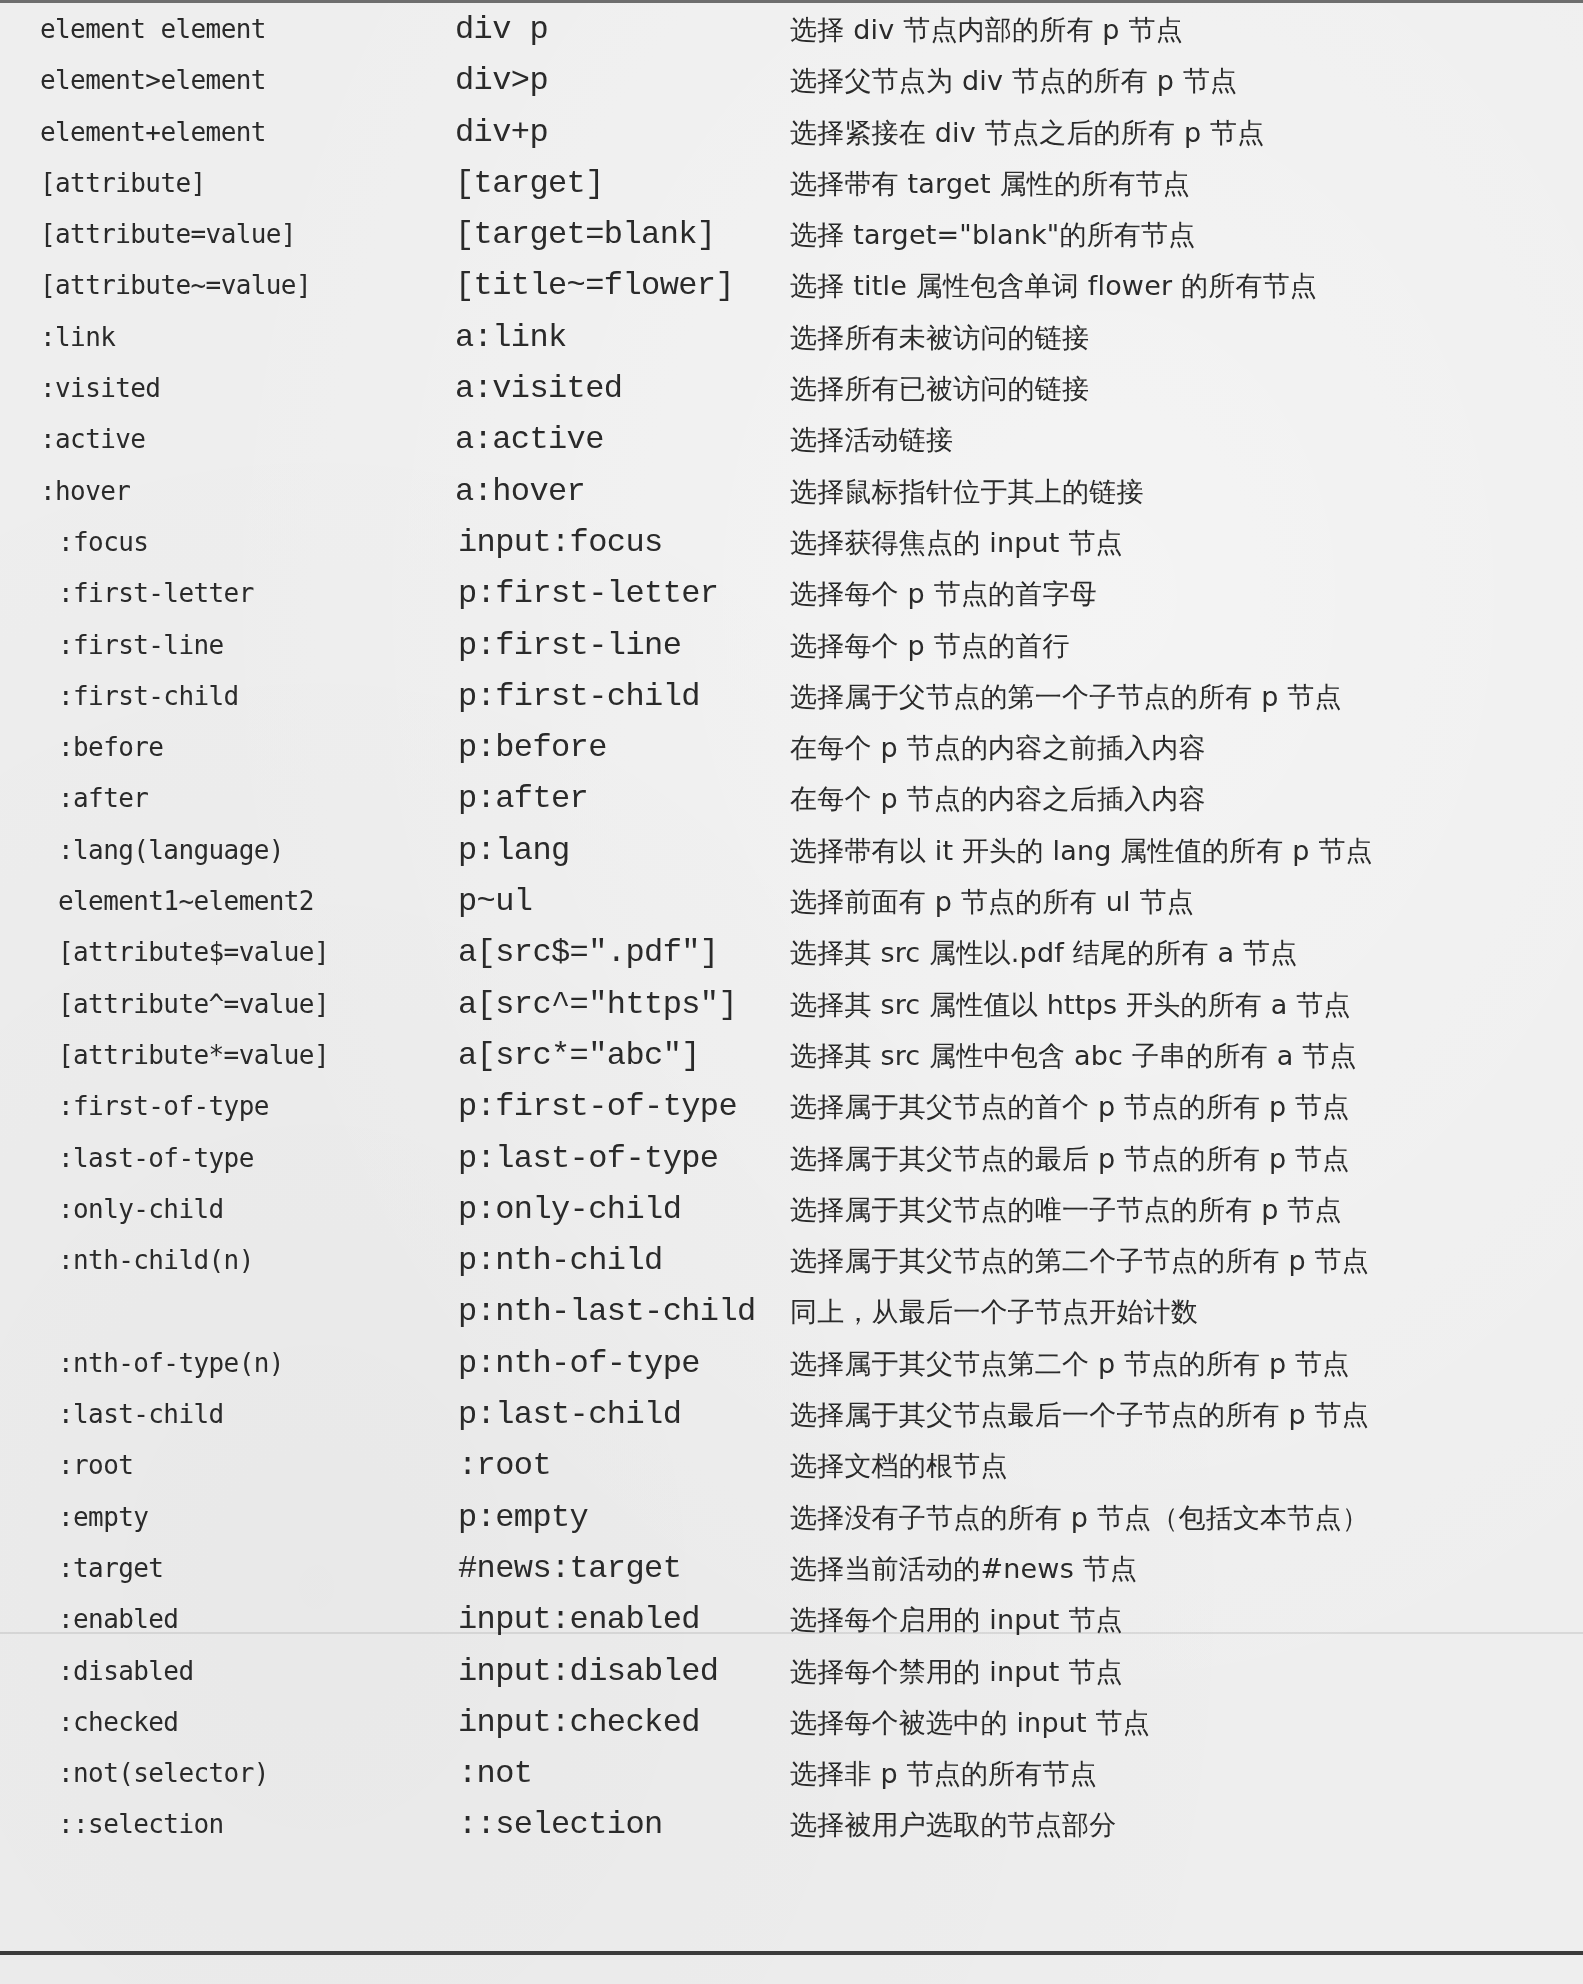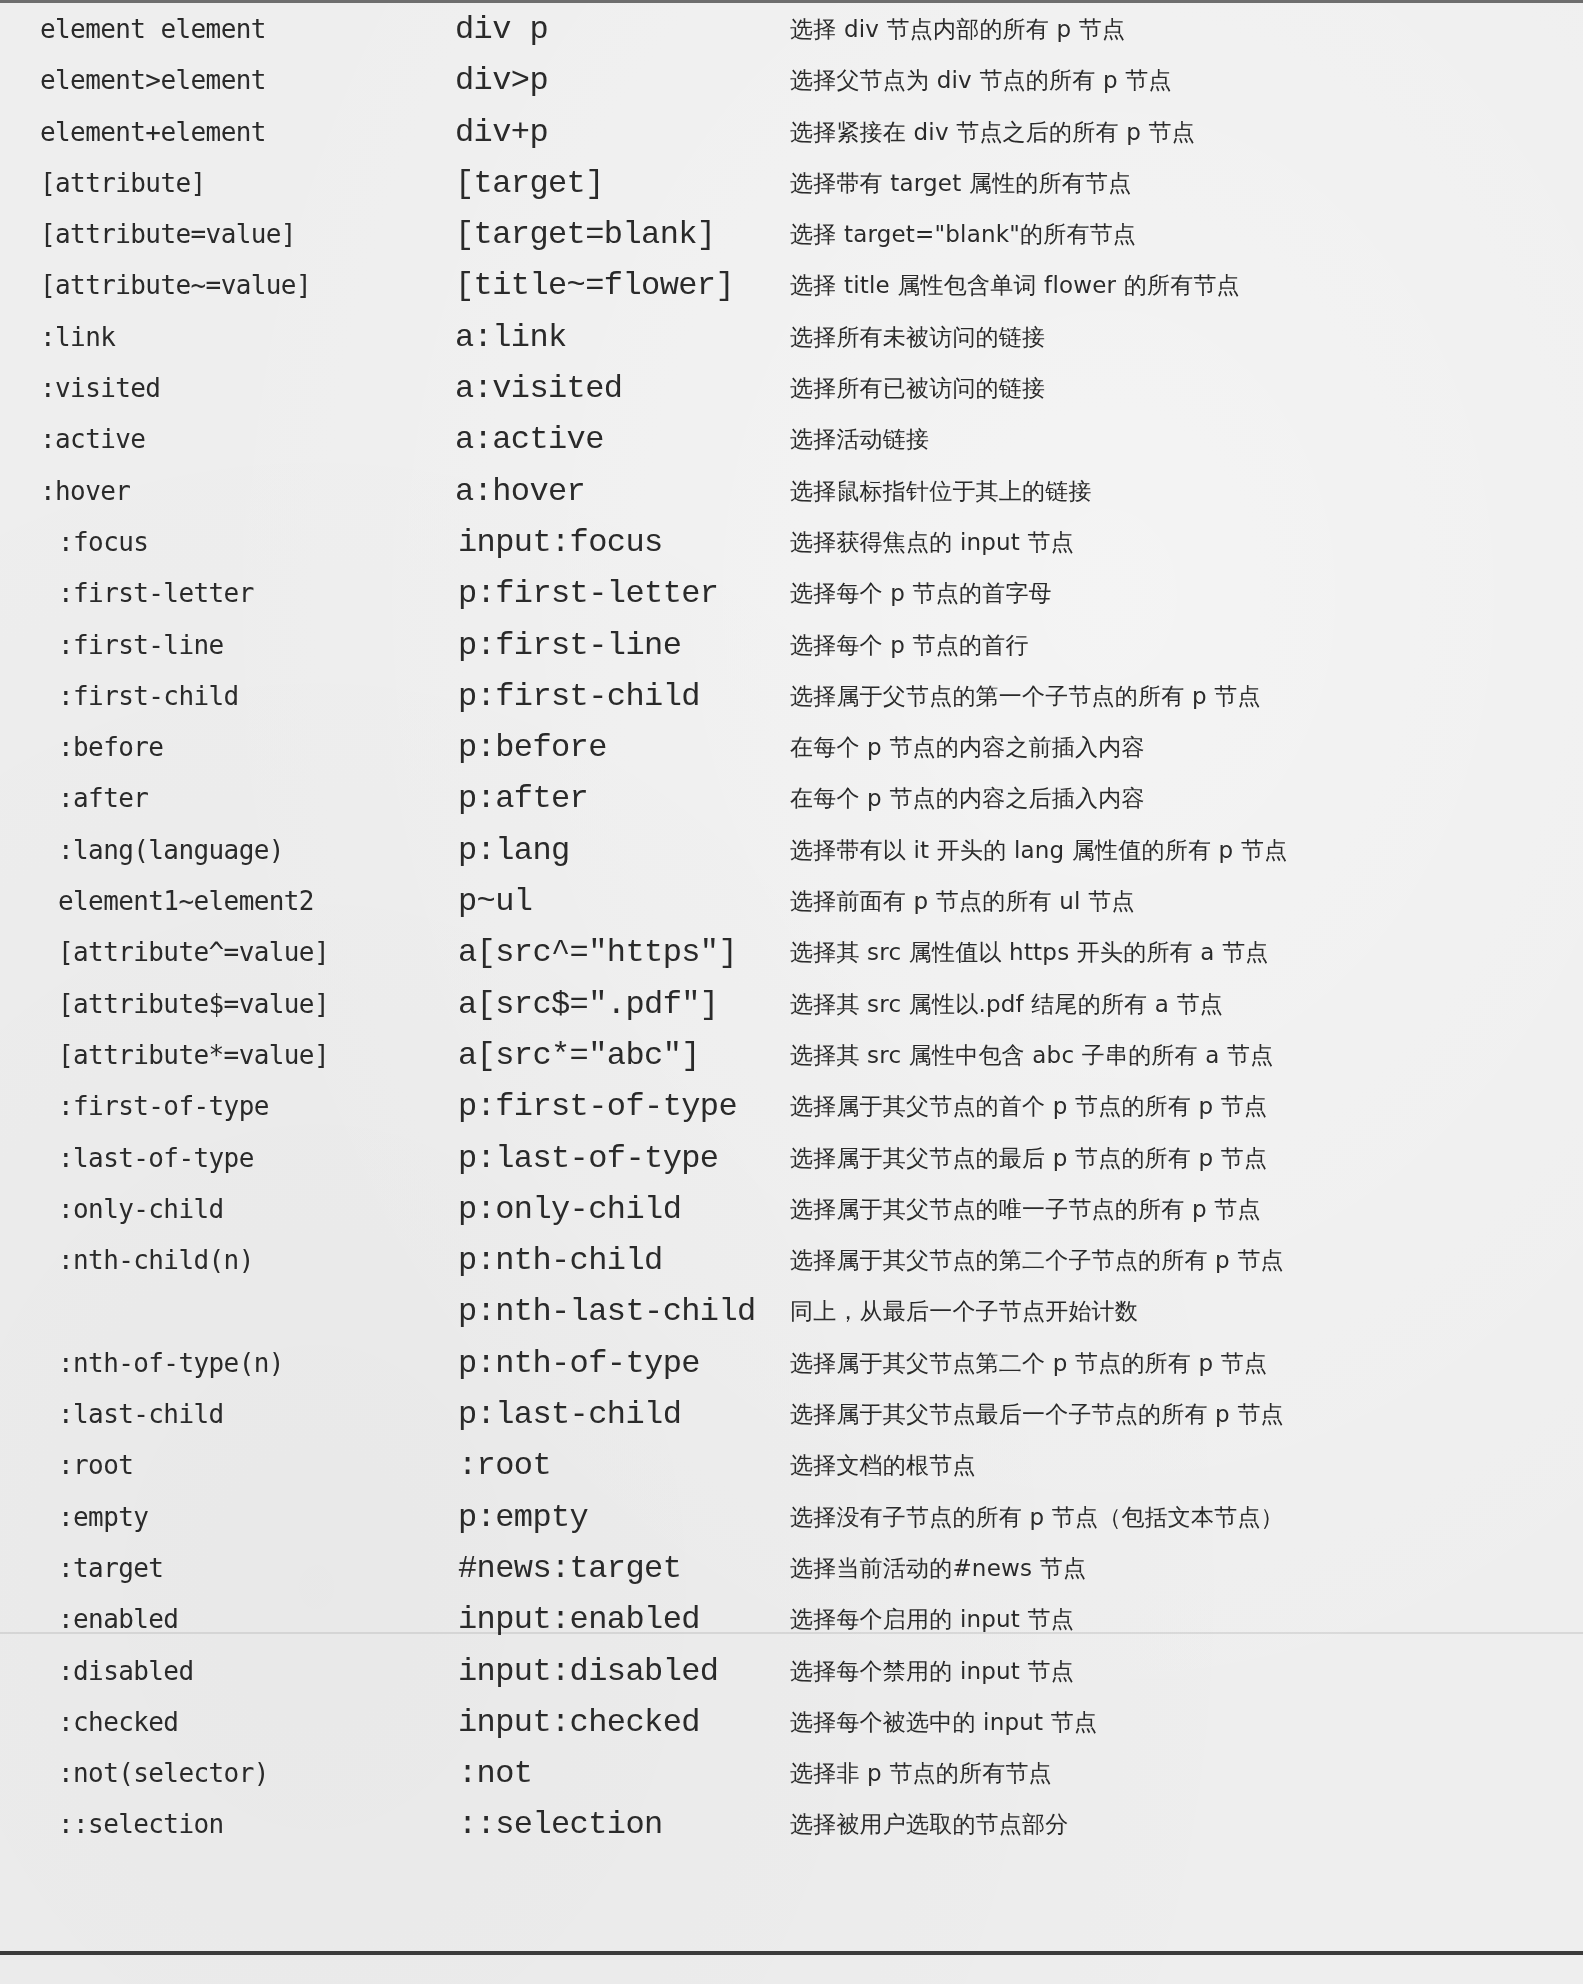--- a/index.html
+++ b/index.html
@@ -61,21 +61,21 @@
       position: absolute;
       top: 0;
       height: 51.3px;
       line-height: 51.3px;
       white-space: nowrap;
       font-size: 27px;
       letter-spacing: 0.2px;
     }
     .c1 { left: 40px; font-family: "DejaVu Sans Mono", "Liberation Mono", monospace; font-size: 26px; letter-spacing: -0.6px; }
     .c2 { left: 455px; font-family: Liberation Mono, monospace; font-size: 32px; letter-spacing: -0.6px; }
-    .c3 { left: 790px; font-family: "DejaVu Sans", "Liberation Sans", sans-serif; font-size: 23px; }
+    .c3 { left: 790px; font-family: "DejaVu Sans", "Liberation Sans", sans-serif; font-size: 27px; }
     .row.indent .c1 { left: 58px; text-align: center; }
     .row.indent .c2 { left: 458px; }
   </style>
 </head>
 <body>
 
 <div class="paper"></div>
 <div class="top-rule"></div>
 <div class="ghost-rule" style="top:1632px"></div>
 
@@ -164,30 +164,30 @@
       <span class="cell c1">:lang(language)</span>
       <span class="cell c2">p:lang</span>
       <span class="cell c3">选择带有以 it 开头的 lang 属性值的所有 p 节点</span>
     </div>
     <div class="row indent">
       <span class="cell c1">element1~element2</span>
       <span class="cell c2">p~ul</span>
       <span class="cell c3">选择前面有 p 节点的所有 ul 节点</span>
     </div>
     <div class="row indent">
+      <span class="cell c1">[attribute$=value]</span>
+      <span class="cell c2">a[src$=".pdf"]</span>
+      <span class="cell c3">选择其 src 属性以.pdf 结尾的所有 a 节点</span>
+    </div>
+    <div class="row indent">
       <span class="cell c1">[attribute^=value]</span>
       <span class="cell c2">a[src^="https"]</span>
       <span class="cell c3">选择其 src 属性值以 https 开头的所有 a 节点</span>
     </div>
     <div class="row indent">
-      <span class="cell c1">[attribute$=value]</span>
-      <span class="cell c2">a[src$=".pdf"]</span>
-      <span class="cell c3">选择其 src 属性以.pdf 结尾的所有 a 节点</span>
-    </div>
-    <div class="row indent">
       <span class="cell c1">[attribute*=value]</span>
       <span class="cell c2">a[src*="abc"]</span>
       <span class="cell c3">选择其 src 属性中包含 abc 子串的所有 a 节点</span>
     </div>
     <div class="row indent">
       <span class="cell c1">:first-of-type</span>
       <span class="cell c2">p:first-of-type</span>
       <span class="cell c3">选择属于其父节点的首个 p 节点的所有 p 节点</span>
     </div>
     <div class="row indent">

